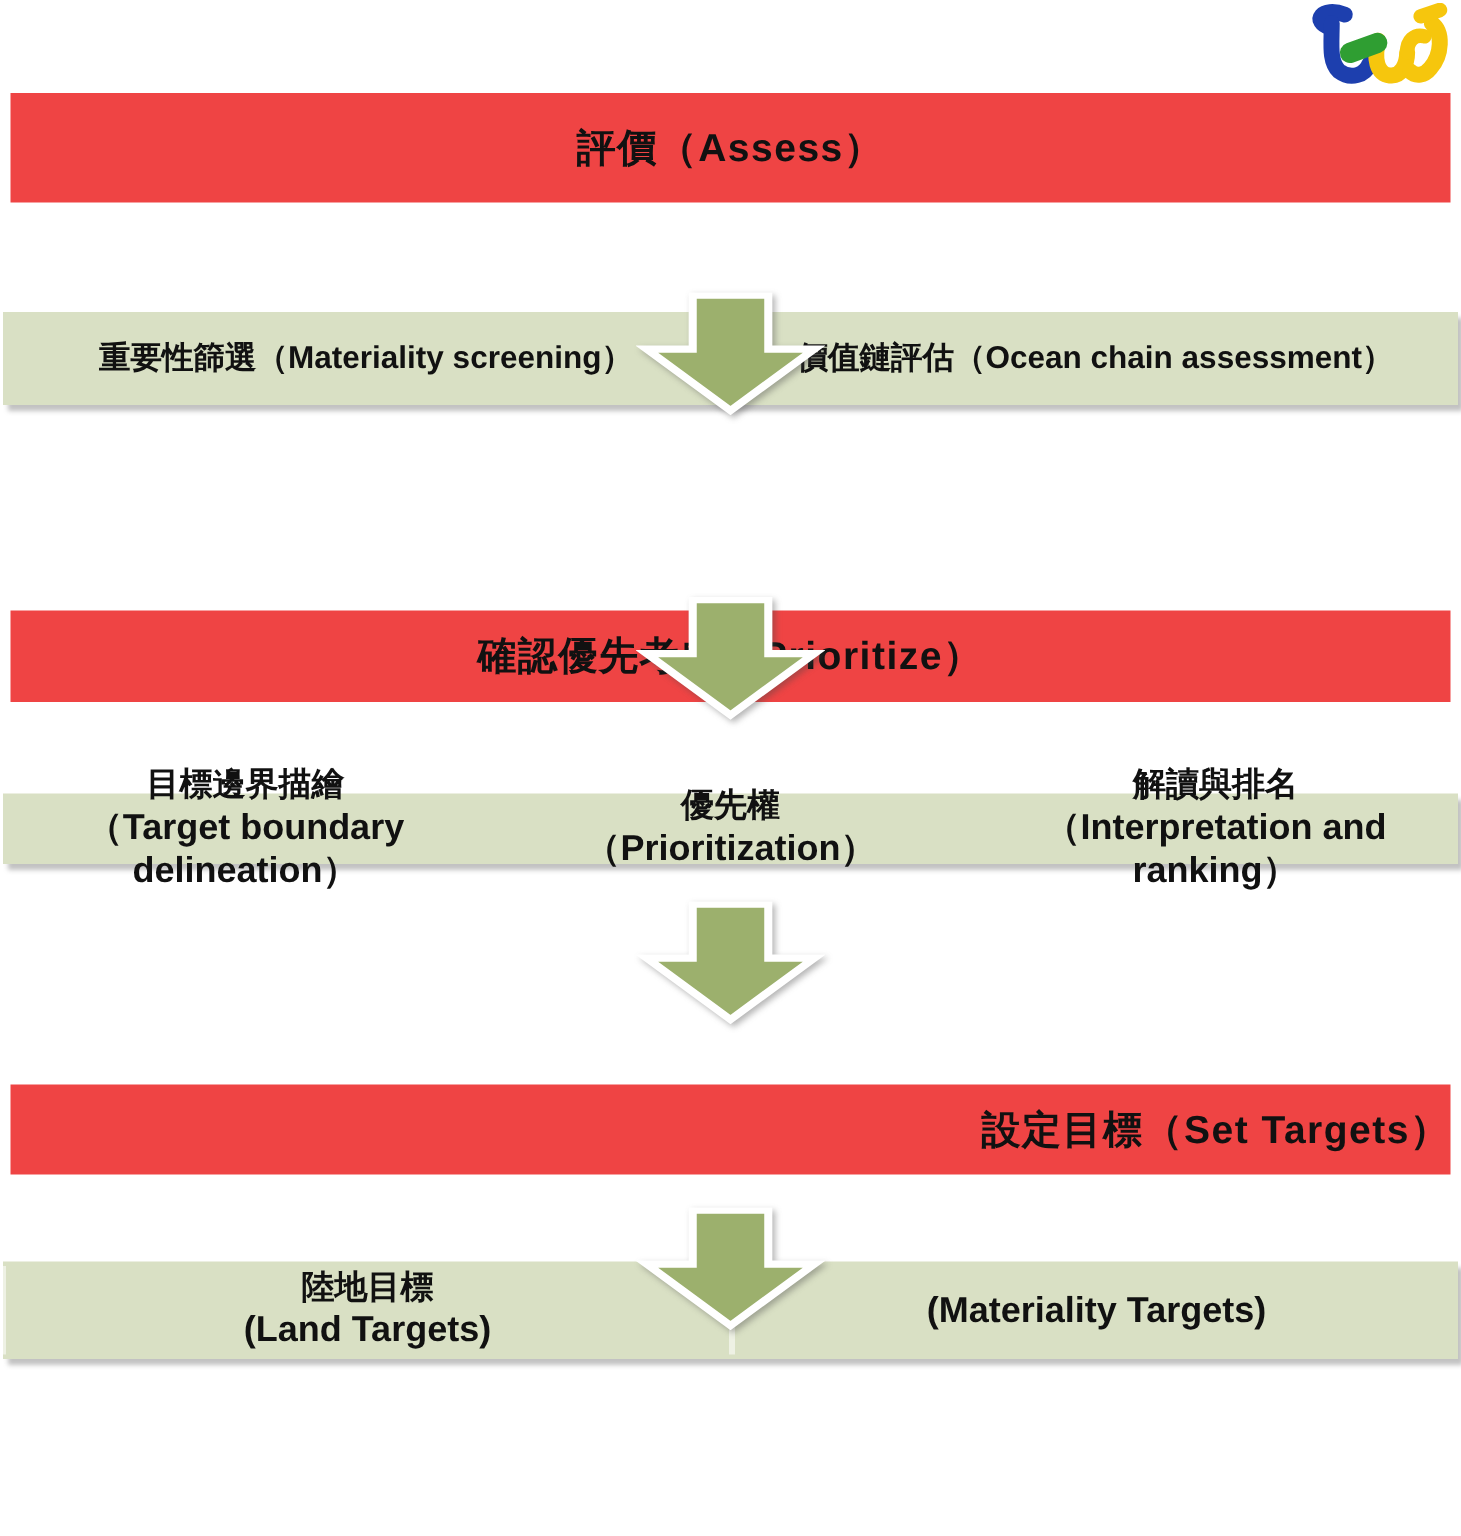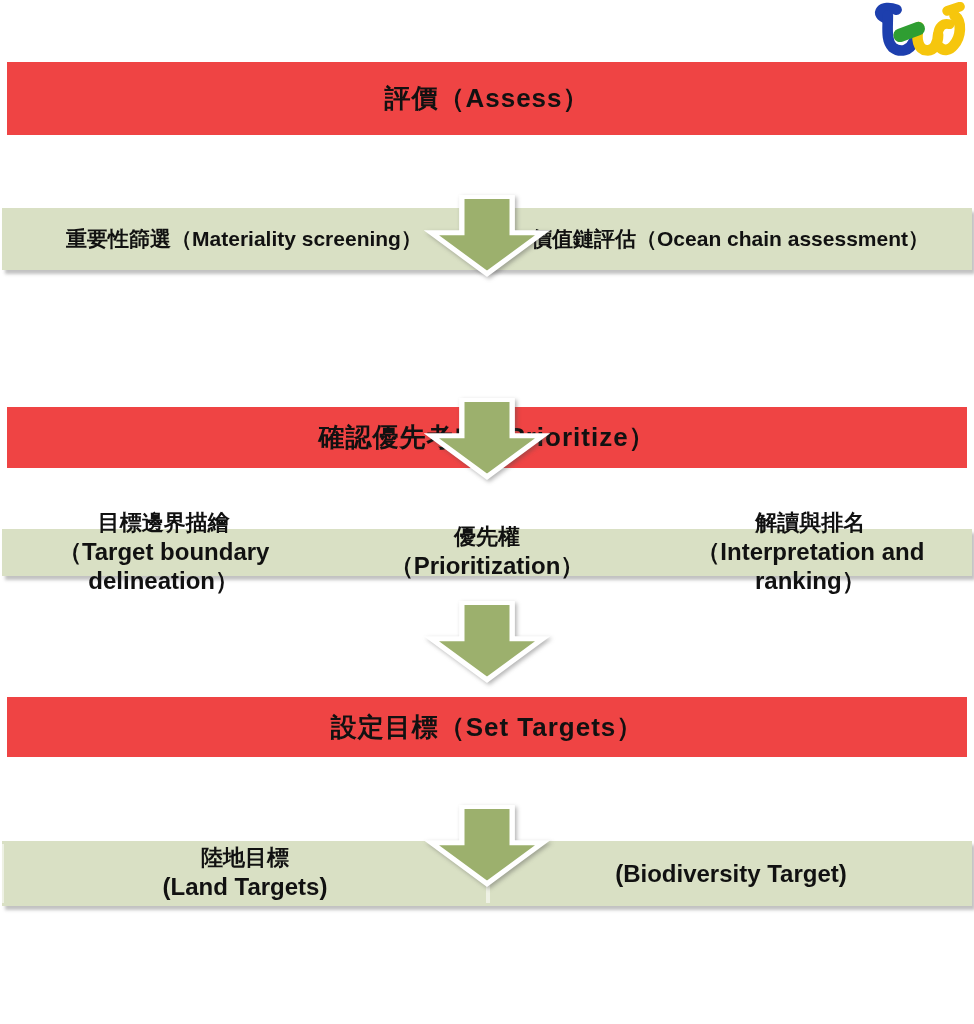--- a/index.html
+++ b/index.html
@@ -47,21 +47,21 @@
     margin-top: -2px;
   }
 
   
   #s1h   { top: 62px;  height: 73px;  }
   #s1r   { top: 135px; height: 62px;  }
   #a1    { top: 197px; }
   #s2h   { top: 272px; height: 61px;  }
   #s2r   { top: 333px; height: 47px;  }
   #a2    { top: 400px; }
-  #s3h   { top: 454px; height: 60px;  }
+  #s3h   { top: 480px; height: 60px; justify-content: flex-end;  }
   #s3r   { top: 538px; height: 65px;  }
   #a3    { top: 603px; }
   #a4    { top: 807px; }
 </style>
 </head>
 <body>
 
 <div class="logo" aria-label="tej">
   <svg viewBox="0 0 120 60" width="116" height="58">
 
@@ -129,21 +129,21 @@
 </div>
 <div class="abs subrow" id="s3r">
   <div class="vdiv"></div>
   <div class="cell">
     <span class="zh">陸地目標</span>
     <span class="en">(Land Targets)</span>
   </div>
   <div class="vdiv"></div>
   <div class="vdiv"></div>
   <div class="cell">
-    <span class="en">(Biodiversity Target)</span>
+    <span class="en">(Materiality Targets)</span>
   </div>
 </div>
 
 <div class="arrow-wrap" id="a3">
   <svg viewBox="0 0 140 100" width="126" height="82" preserveAspectRatio="none">
     <polygon points="42,2 98,2 98,46 132,46 70,96 8,46 42,46" fill="#9CB06D" stroke="#ffffff" stroke-width="6"></polygon>
   </svg>
 </div>
 
 <div class="arrow-wrap" id="a4">

